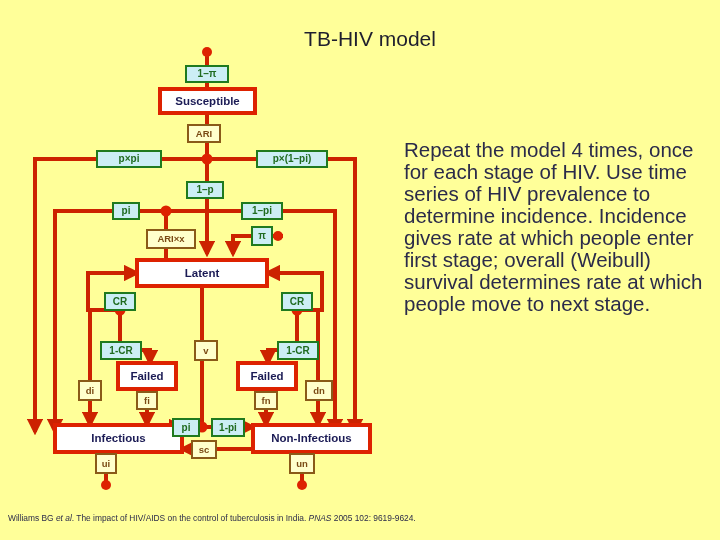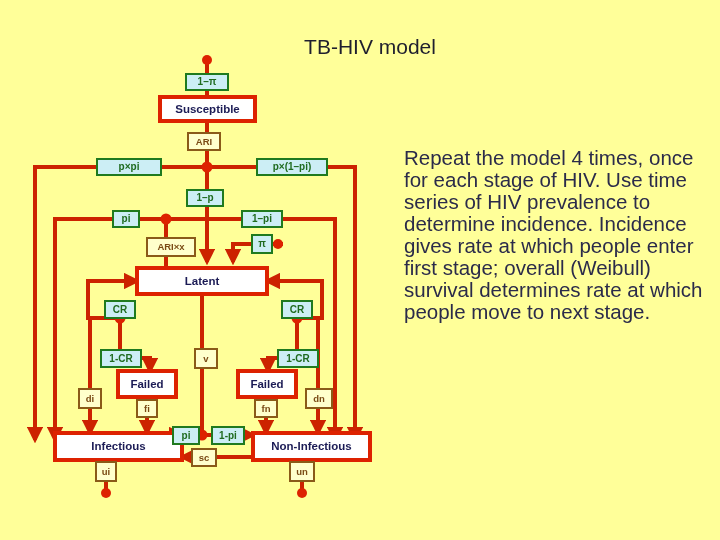--- a/index.html
+++ b/index.html
@@ -3,21 +3,21 @@
 <meta charset="utf-8">
 <style>
   html,body{margin:0;padding:0;}
   body{
     width:720px;height:540px;
     background:#FFFF99;
     font-family:"Liberation Sans", sans-serif;
     overflow:hidden;
     position:relative;
   }
-  #slide{position:absolute;left:0;top:8px;width:720px;height:473px;}
+  #slide{position:absolute;left:0;top:0;width:720px;height:473px;}
 
   .title{
     position:absolute;
     left:250px; top:27px; width:240px;
     text-align:center;
     font-size:21px;
     color:#1F1F2E;
     letter-spacing:0px;
     white-space:nowrap;
   }
@@ -54,20 +54,26 @@
 </style>
 </head>
 <body>
 
 <div id="slide">
 
   <div class="title">TB-HIV model</div>
 
   <div class="bodytext">Repeat the model 4 times, once for each stage of HIV. Use time series of HIV prevalence to determine incidence. Incidence gives rate at which people enter first stage; overall (Weibull) survival determines rate at which people move to next stage.</div>
 
+  <div class="citation">
+    <span>Williams BG</span>
+    <span class="ital">et al</span><span>. The impact of HIV/AIDS on the control of tuberculosis in India.</span>
+    <span class="ital">PNAS</span>
+    <span>2005 102: 9619-9624.</span>
+  </div>
 
   <svg id="diagram" viewBox="0 0 720 540" xmlns="http://www.w3.org/2000/svg">
     <defs>
       <marker id="ah" viewBox="0 0 10 10" refX="8" refY="5" markerWidth="4.2" markerHeight="4.2" orient="auto-start-reverse">
         <path d="M 0 0 L 10 5 L 0 10 z" fill="#CC2200"></path>
       </marker>
     </defs>
 
     <g id="flow-lines" stroke="#CC2200" stroke-width="4" fill="none" stroke-linecap="butt">
 

